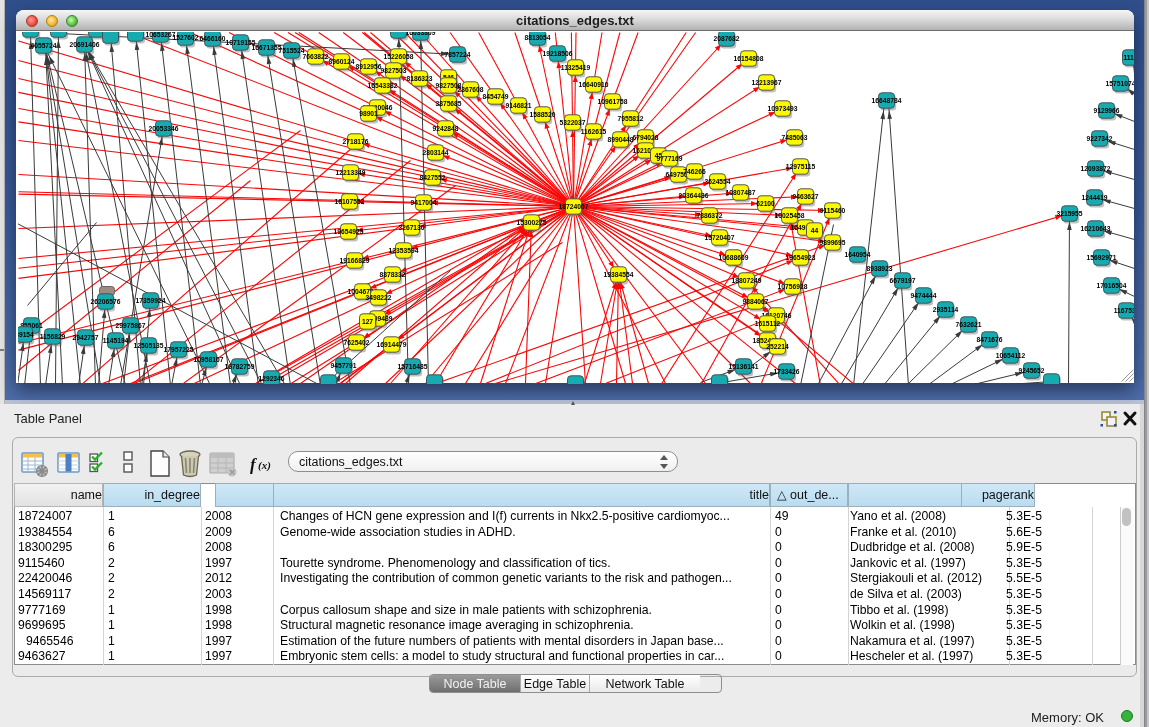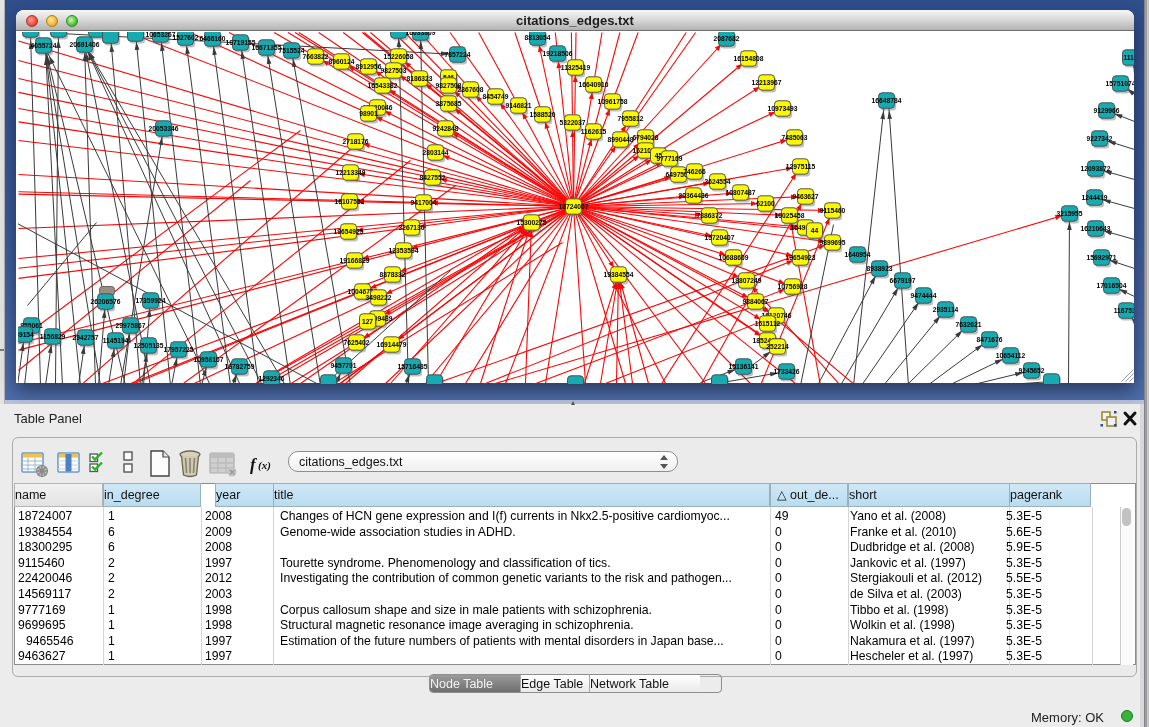--- a/index.html
+++ b/index.html
@@ -29,27 +29,27 @@
 #notch{position:absolute;left:567px;top:400px;width:12px;height:5px;color:#555;font-size:8px;line-height:5px;text-align:center}
 #subpanel{position:absolute;left:12px;top:437px;width:1125px;height:240px;
  border:1px solid #ababab;border-radius:6px;background:#ebebeb}
 #dropdown{position:absolute;left:288px;top:451px;width:390px;height:21px;
  background:linear-gradient(180deg,#ffffff,#f0f0f0);border:1px solid #8e8e8e;
  border-radius:10px;font-size:12.5px;color:#111;line-height:20px;padding-left:10px}
 #table{position:absolute;left:14px;top:483px;width:1122px;height:182px;
  background:#fff;border:1px solid #8c8c8c}
 .th{position:absolute;top:483px;height:24px;border:1px solid #9ab0bb;
  background:linear-gradient(180deg,#cfe8f6,#b9dcf0);font-size:12.5px;color:#111;
- text-align:left;line-height:23px}
+ text-align:right;line-height:23px}
 .tr{position:absolute;left:0;width:1149px;height:15.6px;font-size:12.2px;color:#000}
 .tr span{position:absolute;top:0;white-space:nowrap}
 .gl{position:absolute;top:507px;height:158px;width:1px;background:#d4d4d4}
 #tabs{position:absolute;left:429px;top:674px;width:293px;height:19px;
  border:1px solid #8e8e8e;border-radius:4px;overflow:hidden;display:flex;
- font-size:12.5px;line-height:18px}
+ font-size:12.5px;text-align:center;line-height:18px}
 #memory{position:absolute;right:45px;top:710px;font-size:13px;color:#222}
 #memdot{position:absolute;left:1121px;top:710px;width:12px;height:12px;
  border-radius:50%;background:#36b33a;border:1px solid #1c7a20}
 </style></head>
 <body>
 <div id="desktop"></div>
 <div id="bluestrip"></div>
 <div id="rightlight"></div>
 <div id="leftstrip"></div>
 <div id="rightsliver"></div>
@@ -909,21 +909,21 @@
       <path d="M5 14 L9 9 L1 9 Z" fill="#555"></path>
  </svg>
 </div>
 <div id="table"></div>
 <div class="th" style="left:14px;width:89px;background:linear-gradient(180deg,#f2f2f2,#e2e2e2);border-color:#b5b5b5">name</div>
 <div class="th" style="left:103px;width:98px">in_degree</div>
 <div class="th" style="left:215px;width:88px">year</div>
 <div class="th" style="left:273px;width:497px">title</div>
 <div class="th" style="left:770px;width:78px;text-align:left;padding-left:6px">△ out_de...</div>
 <div class="th" style="left:848px;width:179px">short</div>
-<div class="th" style="left:1009px;width:82px">pagerank</div>
+<div class="th" style="left:961px;width:74px">pagerank</div>
 <div class="gl" style="left:103px"></div>
 <div class="gl" style="left:201px"></div>
 <div class="gl" style="left:273px"></div>
 <div class="gl" style="left:770px"></div>
 <div class="gl" style="left:848px"></div>
 <div class="gl" style="left:1009px"></div>
 <div class="gl" style="left:1092px"></div>
 <div class="tr" style="top:509px">
     <span style="left:18px">18724007</span>
     <span style="left:108px">1</span>
@@ -1000,20 +1000,21 @@
     <span style="left:205px">1997</span>
     <span style="left:280px">Estimation of the future numbers of patients with mental disorders in Japan base...</span>
     <span style="left:775px">0</span>
     <span style="left:850px">Nakamura et al. (1997)</span>
     <span style="left:1006px">5.3E-5</span>
   </div>
 <div class="tr" style="top:649.4000000000002px">
     <span style="left:18px">9463627</span>
     <span style="left:108px">1</span>
     <span style="left:205px">1997</span>
+    <span style="left:280px">Embryonic stem cells: a model to study structural and functional properties in car...</span>
     <span style="left:775px">0</span>
     <span style="left:850px">Hescheler et al. (1997)</span>
     <span style="left:1006px">5.3E-5</span>
   </div>
 <div style="position:absolute;left:1120px;top:507px;width:13px;height:158px;background:#fafafa;border-left:1px solid #ccc"></div>
 <div style="position:absolute;left:1122px;top:508px;width:9px;height:18px;border-radius:5px;background:#c2c2c2"></div>
 <div id="tabs">
  <div style="width:90px;background:linear-gradient(180deg,#9a9a9a,#6f6f6f);color:#f2f2f2">Node Table</div>
  <div style="width:70px;background:linear-gradient(180deg,#ffffff,#e9e9e9);color:#111;border-left:1px solid #aaa;border-right:1px solid #aaa">Edge Table</div>
  <div style="width:110px;background:linear-gradient(180deg,#ffffff,#e9e9e9);color:#111">Network Table</div>

